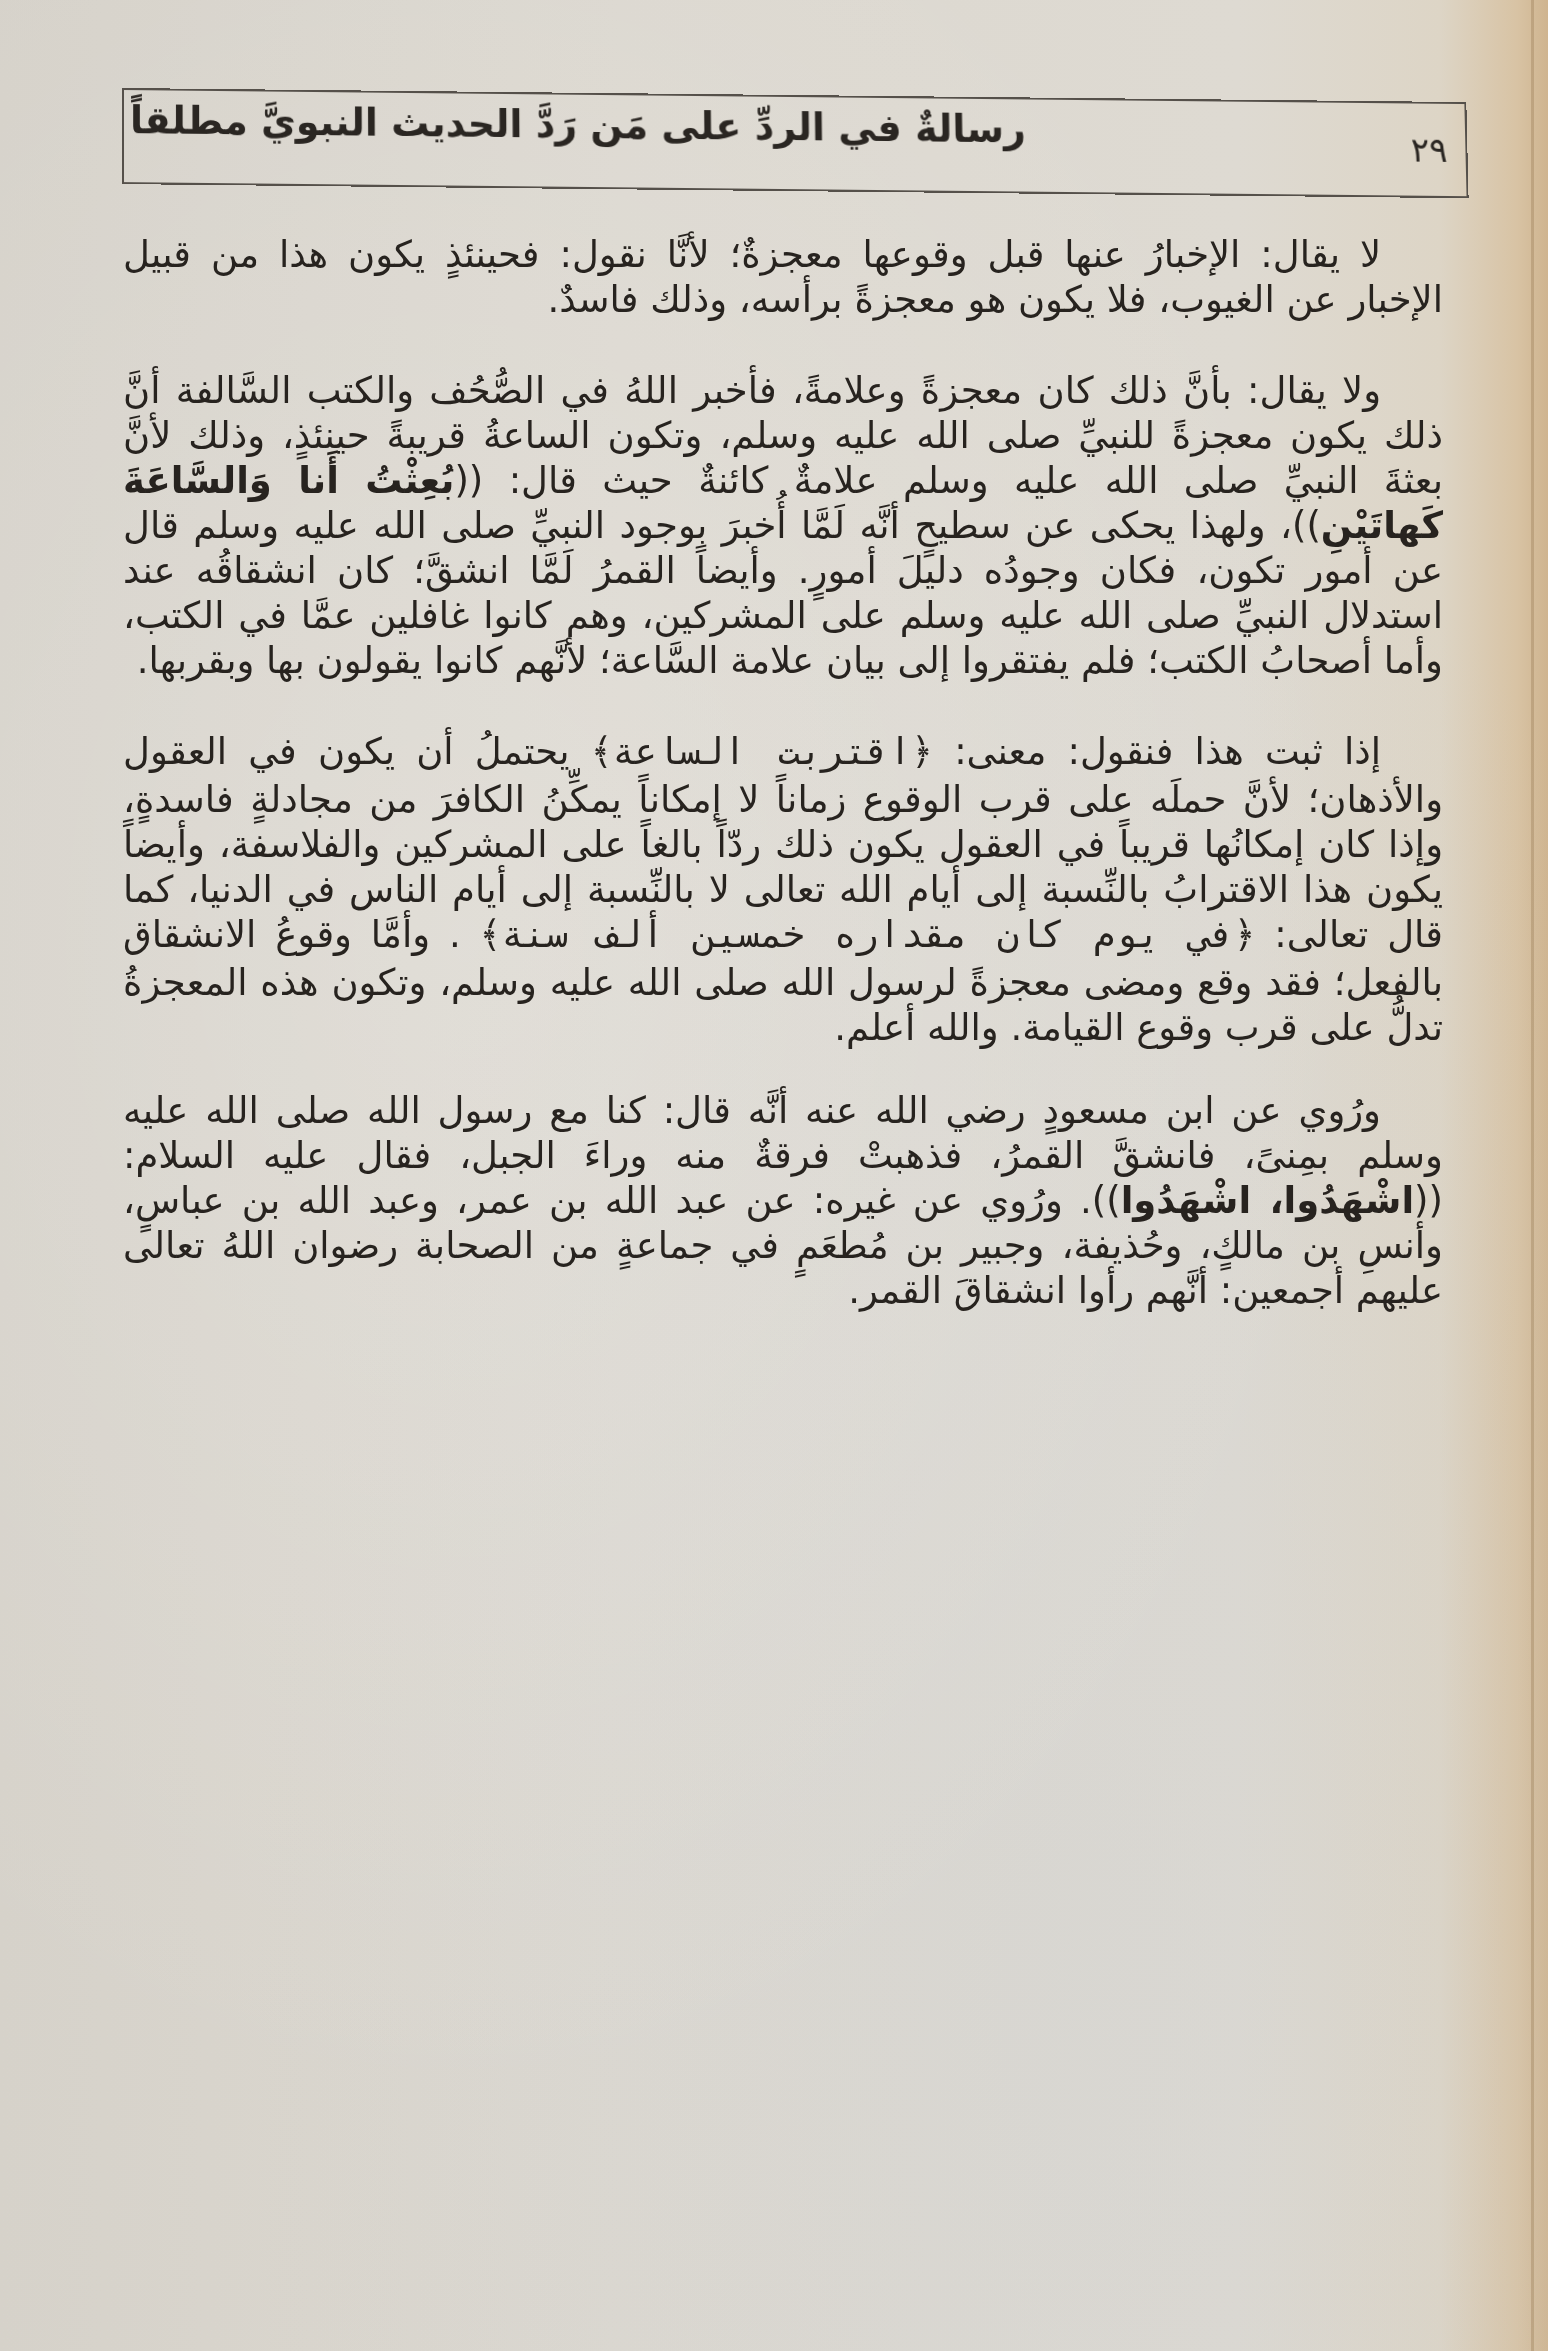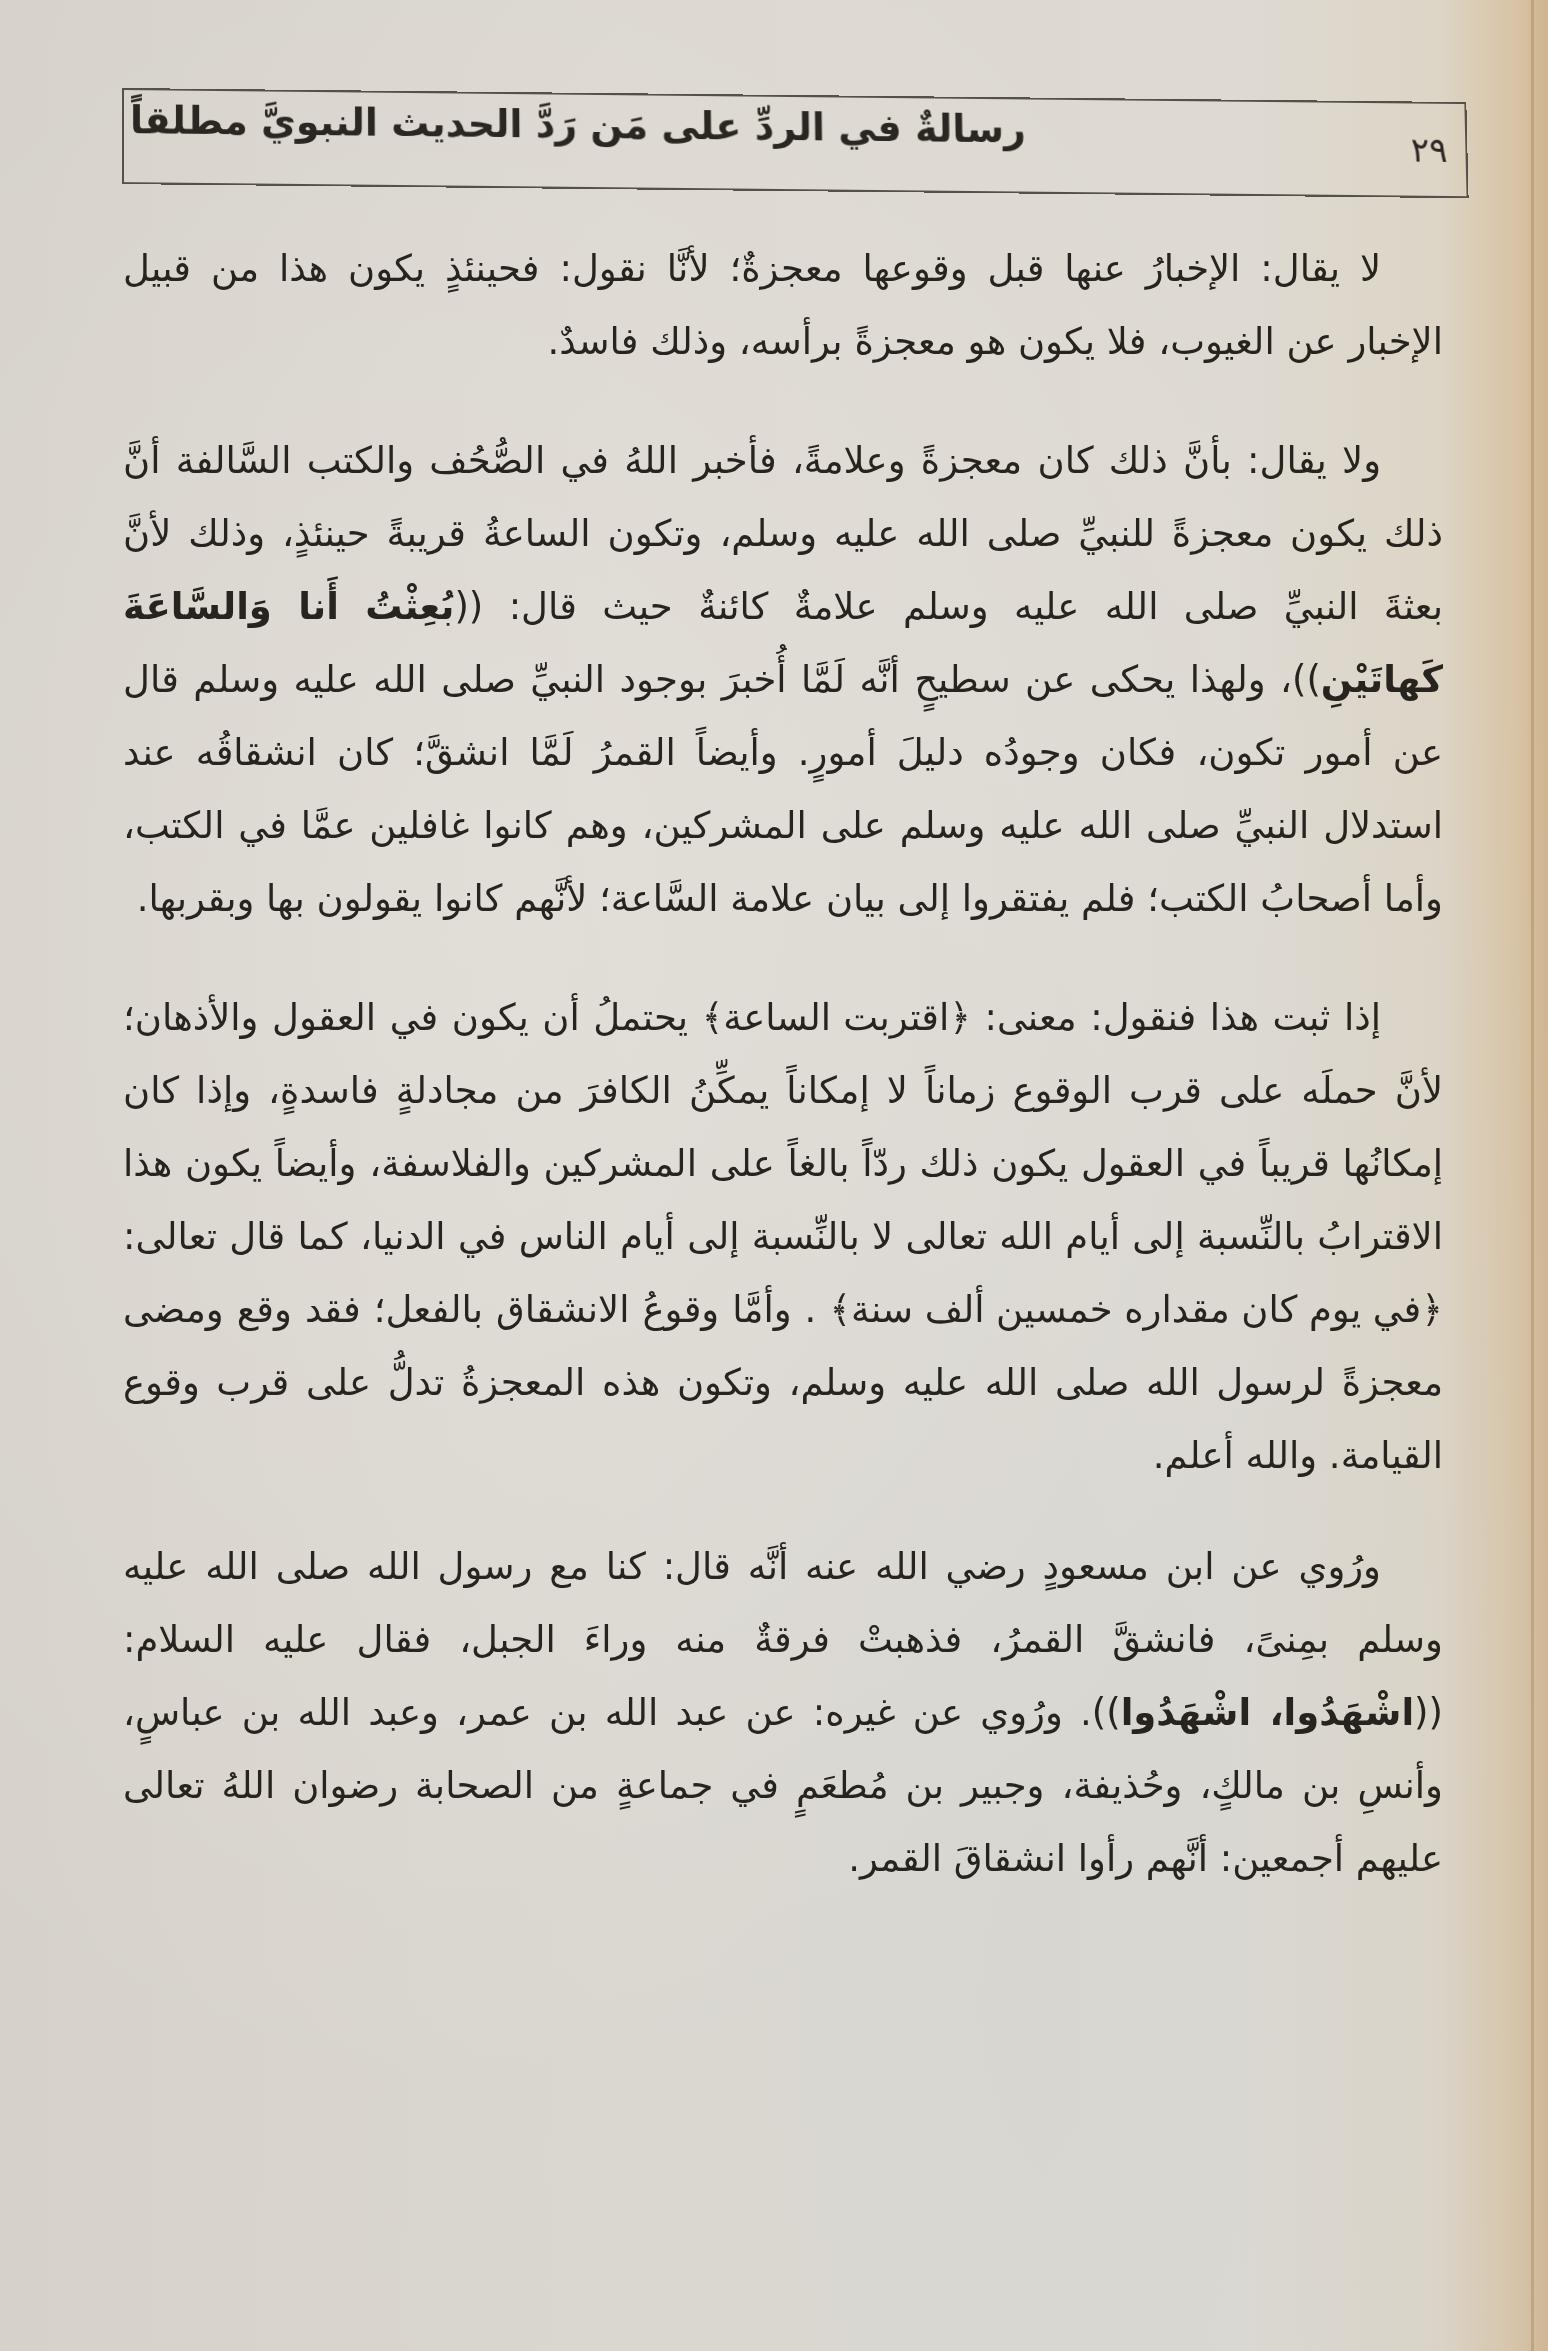--- a/index.html
+++ b/index.html
@@ -61,30 +61,30 @@
     }
     .body-text {
       position: absolute;
       left: 123px;
       right: 105px;
       top: 232px;
       direction: rtl;
       text-align: justify;
       text-align-last: right;
       font-size: 37px;
-      line-height: 73px;
+      line-height: 45px;
       color: #27231f;
     }
     .para {
       margin: 0 0 46px 0;
       text-indent: 62px;
     }
     .para.tight { margin-bottom: 38px; }
     .emph { font-weight: bold; }
-    .quran { font-family: Liberation Sans, sans-serif; }
+    .quran { font-family: Liberation Mono, monospace; }
   </style>
 </head>
 <body>
 
 <div class="page">
   <div class="page-edge"></div>
 
   <div class="header-box">
     <span class="header-page-number">٢٩</span>
     <span class="header-title">رسالةٌ في الردِّ على مَن رَدَّ الحديث النبويَّ مطلقاً</span>

